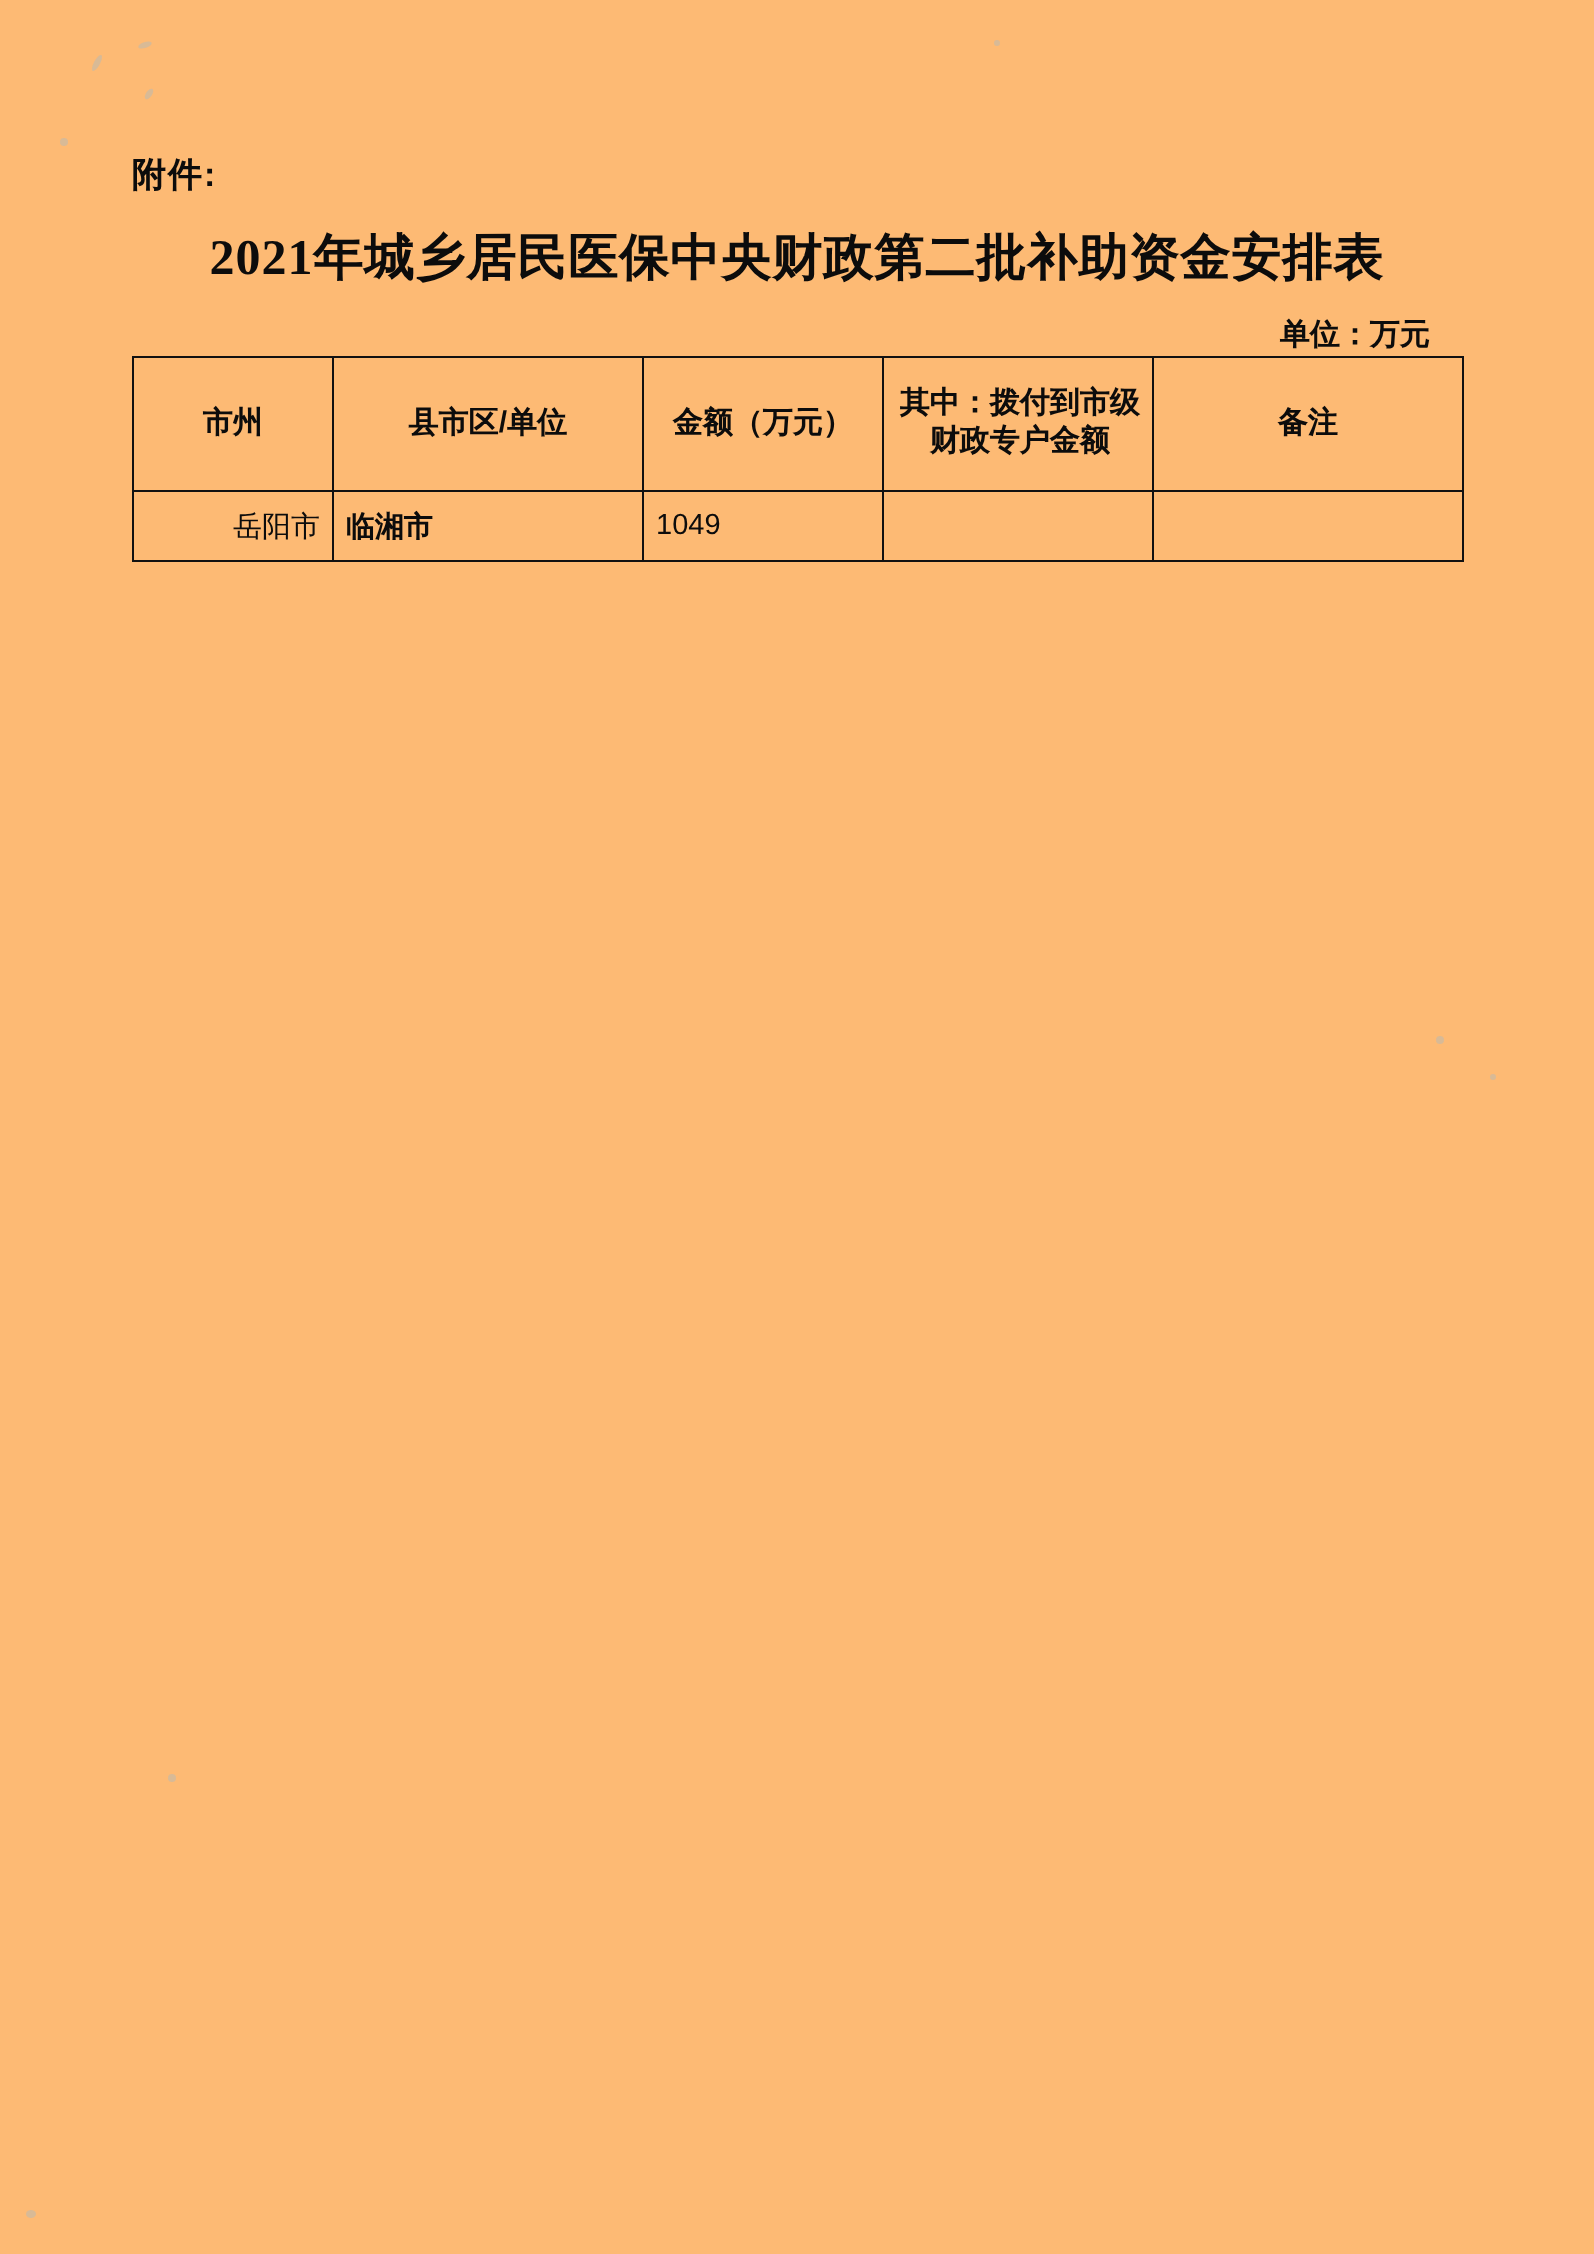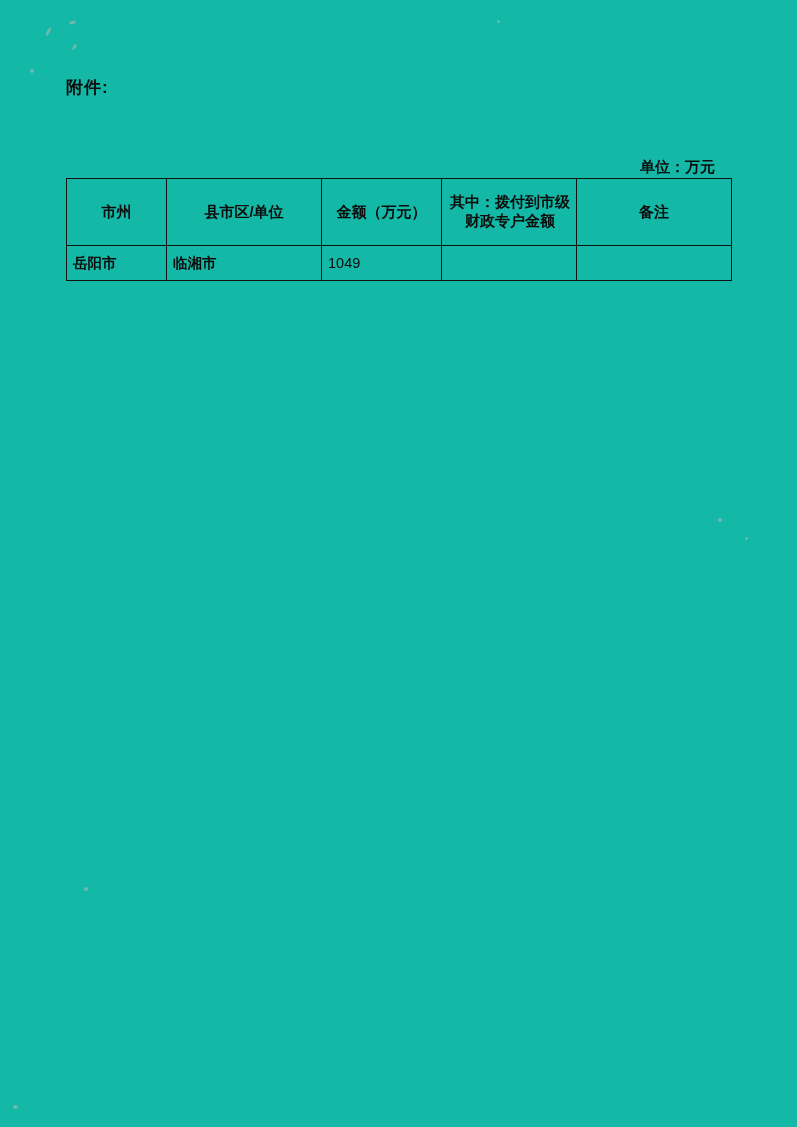--- a/index.html
+++ b/index.html
@@ -12,21 +12,21 @@
     height: 1127px;
     position: relative;
     font-family: "Liberation Serif", "DejaVu Serif", serif;
     color: #0c0c0c;
     overflow: hidden;
   }
 
   .page {
     position: absolute;
     inset: 0;
-    background: #14b8a6;
+    background: #fdba74;
   }
 
   
   .speck {
     position: absolute;
     background: #b9b9b3;
     border-radius: 50%;
     opacity: 0.55;
   }
   .speck.s1 { left: 47px;  top: 27px;  width: 3px;  height: 9px;  transform: rotate(28deg); }
@@ -92,21 +92,21 @@
     font-size: 15px;
     line-height: 1.25;
   }
   .fund-table .hdr.left-align {
     text-align: center;
     padding-left: 8px;
   }
   .fund-table .cell {
     height: 34px;
   }
-  .c-region   { width: 100px; text-align: left; font-weight: 700; }
+  .c-region   { width: 100px; text-align: right; font-weight: 400; }
   .c-county   { width: 155px; text-align: left; padding-left: 10px; font-weight: 700; margin-left: 44px; }
   .c-amount   { width: 120px; text-align: left; }
   .c-transfer { width: 135px; }
   .c-remark   { width: 155px; text-align: center; }
 </style>
 </head>
 <body>
 
 <div class="page">
 
@@ -115,20 +115,21 @@
   <div class="speck s3"></div>
   <div class="speck s4"></div>
   <div class="speck s5"></div>
   <div class="speck s6"></div>
   <div class="speck s7"></div>
   <div class="speck s8"></div>
   <div class="speck s9"></div>
 
   <div class="attachment-label">附件:</div>
 
+  <div class="doc-title">2021年城乡居民医保中央财政第二批补助资金安排表</div>
 
   <div class="unit-note">单位：万元</div>
 
   <table class="fund-table">
     <colgroup>
       <col class="c-region">
       <col class="c-county">
       <col class="c-amount">
       <col class="c-transfer">
       <col class="c-remark">

